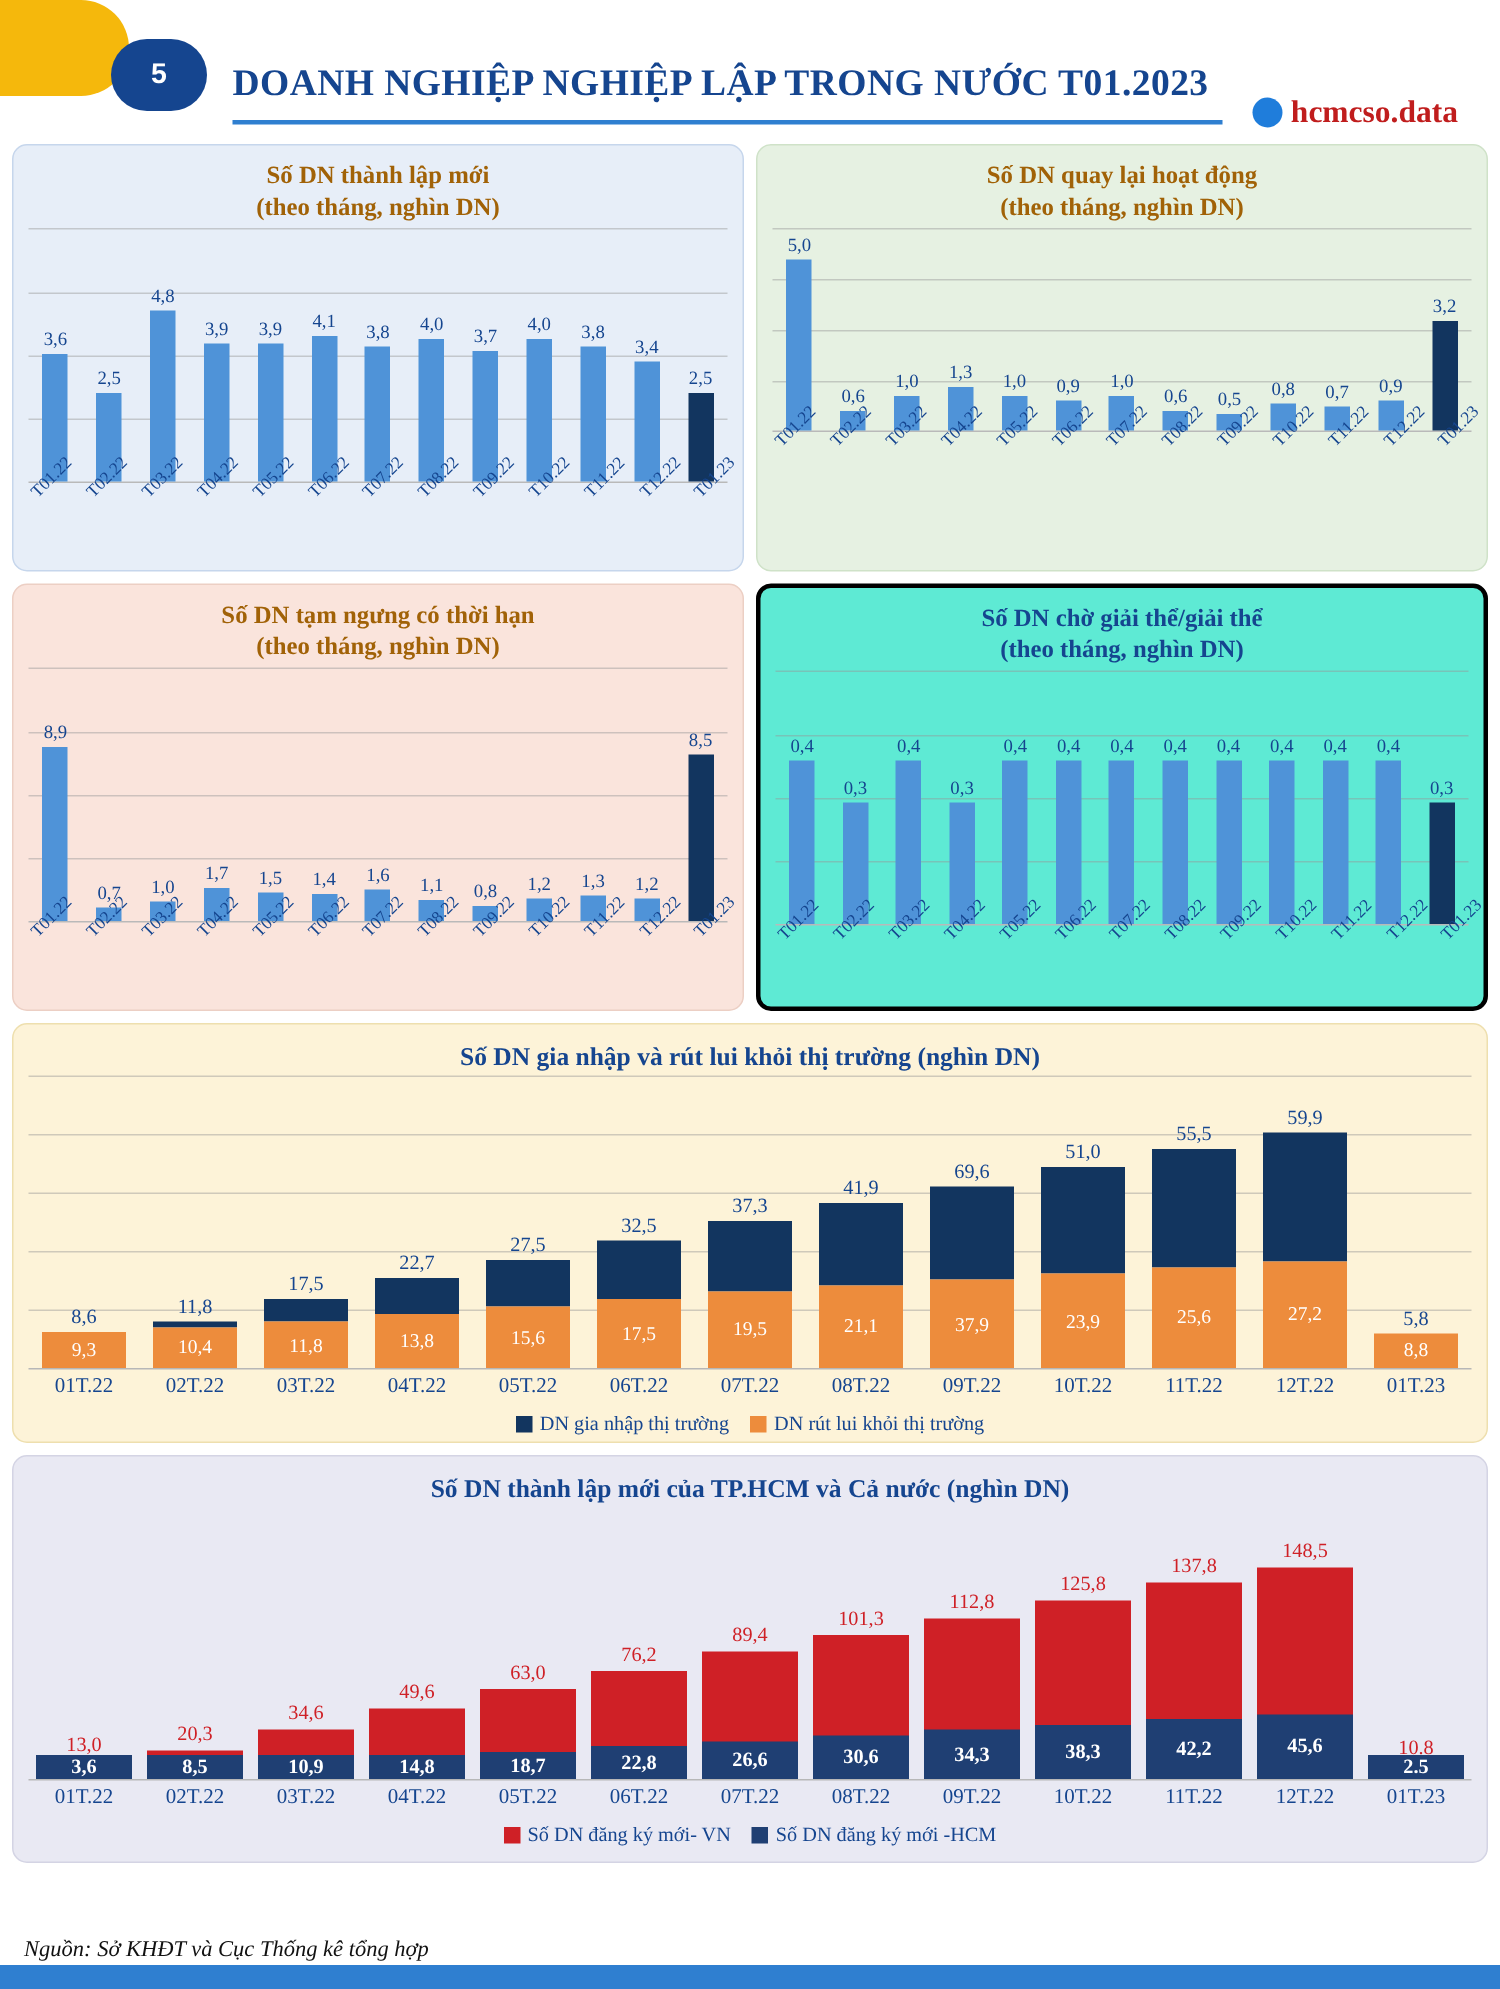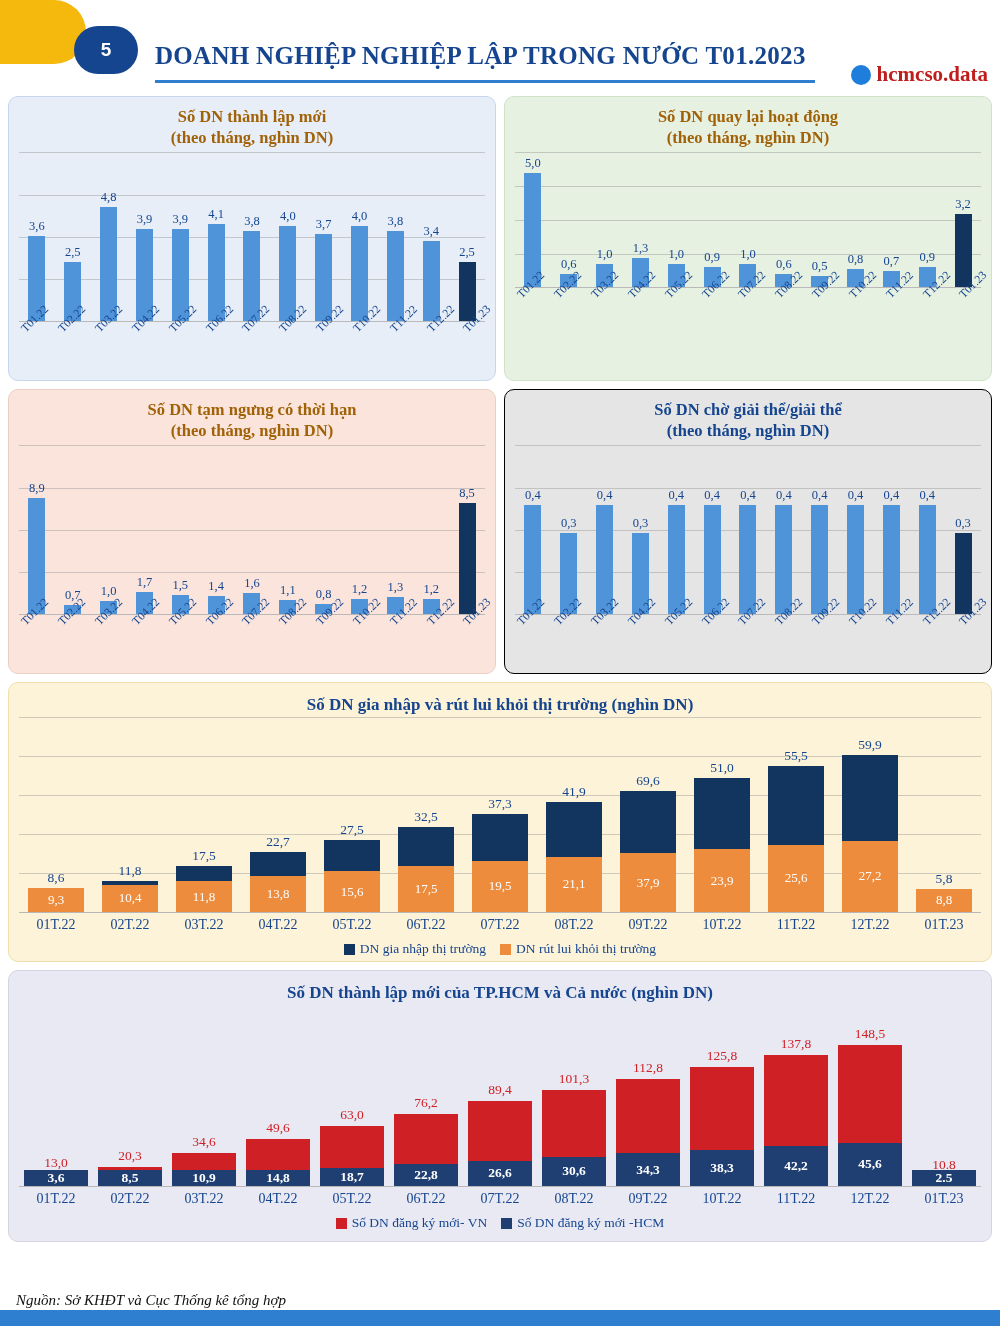--- a/index.html
+++ b/index.html
@@ -49,21 +49,21 @@
     letter-spacing: .3px;
   }
   .header-rule {
     position: absolute;
     left: 155px; top: 80px;
     width: 660px; height: 3px;
     background: #2f7fd0;
   }
   .header-brand {
     position: absolute;
-    right: 12px; top: 62px;
+    right: 28px; top: 62px;
     display: flex;
     align-items: center;
     gap: 6px;
   }
   .brand-dot {
     width: 20px; height: 20px;
     border-radius: 50%;
     background: #1f7ddb;
     display: inline-block;
   }
@@ -83,21 +83,21 @@
   }
   .panel {
     border-radius: 10px;
     padding: 8px 10px 4px 10px;
     position: relative;
   }
   .panel.small { width: 488px; height: 285px; }
   .p-blue  { background: #e7eef8; border: 1px solid #c6d6ec; }
   .p-green { background: #e6f1e2; border: 1px solid #cfe2c8; }
   .p-peach { background: #fae4dc; border: 1px solid #eccfc4; }
-  .p-gray  { background: #e5e5e5; border: 1px solid #000000; }
+  .p-gray  { background: #5eead4; border: 3px solid #000000; }
   .p-cream { background: #fdf3d8; border: 1px solid #eedfae; }
   .p-lav   { background: #e9e9f3; border: 1px solid #d4d4e4; }
 
   .panel-title {
     text-align: center;
     font-weight: bold;
     font-size: 16.5px;
     color: #a16207;
     line-height: 1.25;
     margin: 2px 0 4px 0;

